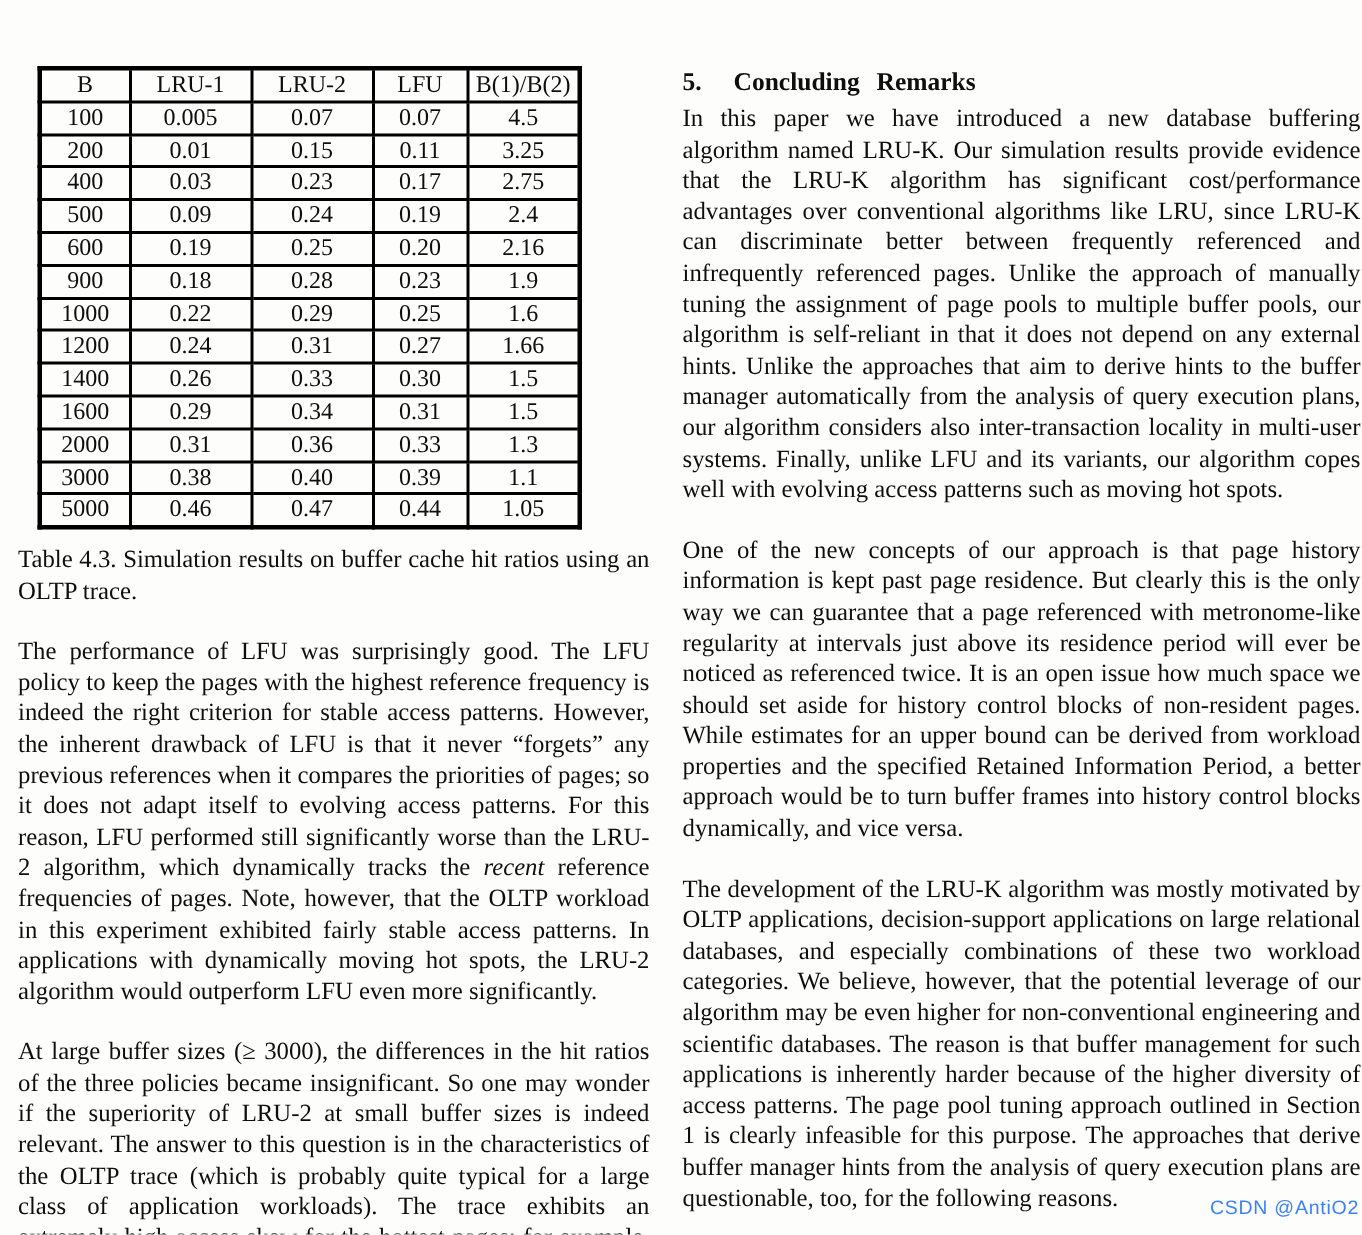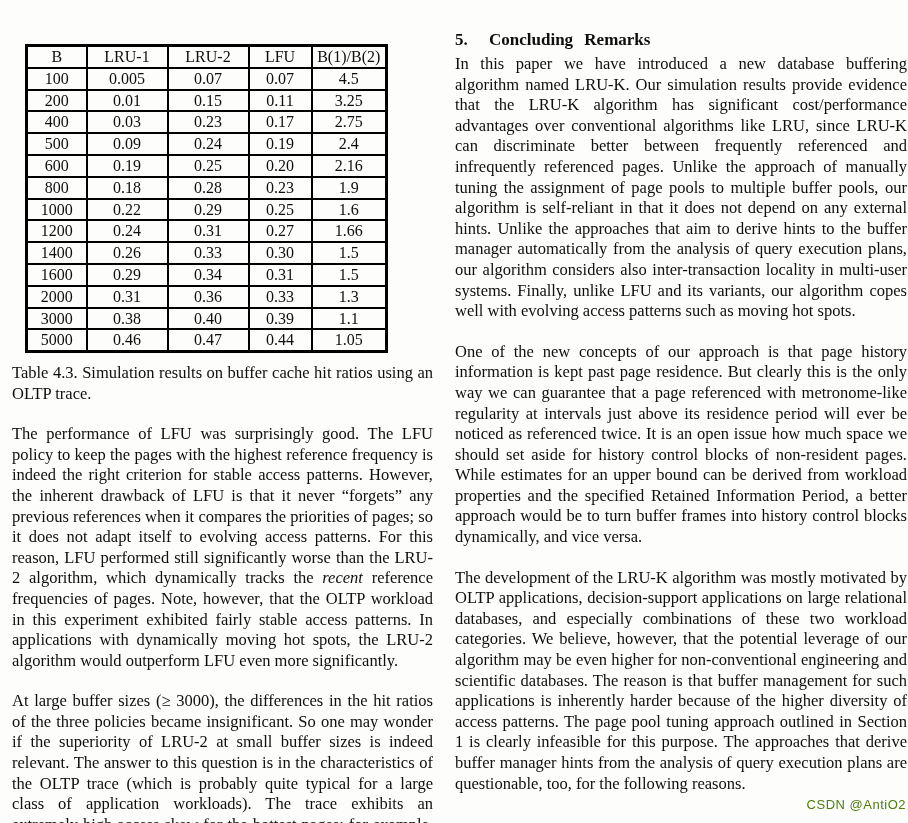--- a/index.html
+++ b/index.html
@@ -48,36 +48,36 @@
   .paras { margin-top: 20px; }
   .para {
     margin: 0;
     font-size: 16.5px;
     line-height: 20.6px;
     text-align: justify;
   }
   .para + .para { margin-top: 20px; }
 
   .section-heading {
-    margin: 30px 0 0 0;
+    margin: 45px 0 0 0;
     font-size: 17px;
     font-weight: bold;
     line-height: 20px;
   }
   .section-heading .h-num { display: inline-block; width: 34px; }
   .section-heading .h-title { word-spacing: 7px; }
   .col-right .paras { margin-top: 4px; }
 
   .watermark {
     position: absolute;
     top: 797px; right: 2px;
     z-index: 1;
     font-family: "Liberation Sans", sans-serif;
     font-size: 13px;
-    color: #4d7c0f;
+    color: #3b82f6;
     letter-spacing: 0.5px;
   }
 </style>
 </head>
 <body>
 
 <div class="page">
 
   <div class="col col-left">
     <table class="results">
@@ -127,21 +127,21 @@
             <td>2.4</td>
           </tr>
           <tr>
             <td>600</td>
             <td>0.19</td>
             <td>0.25</td>
             <td>0.20</td>
             <td>2.16</td>
           </tr>
           <tr>
-            <td>800</td>
+            <td>900</td>
             <td>0.18</td>
             <td>0.28</td>
             <td>0.23</td>
             <td>1.9</td>
           </tr>
           <tr>
             <td>1000</td>
             <td>0.22</td>
             <td>0.29</td>
             <td>0.25</td>

